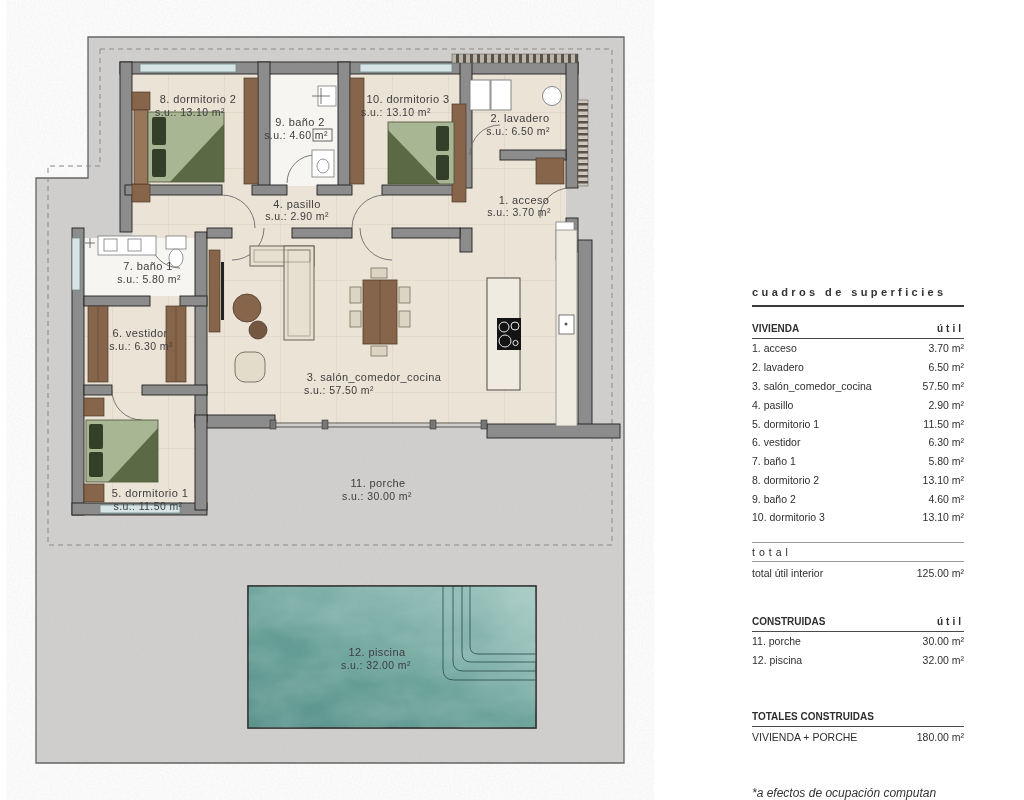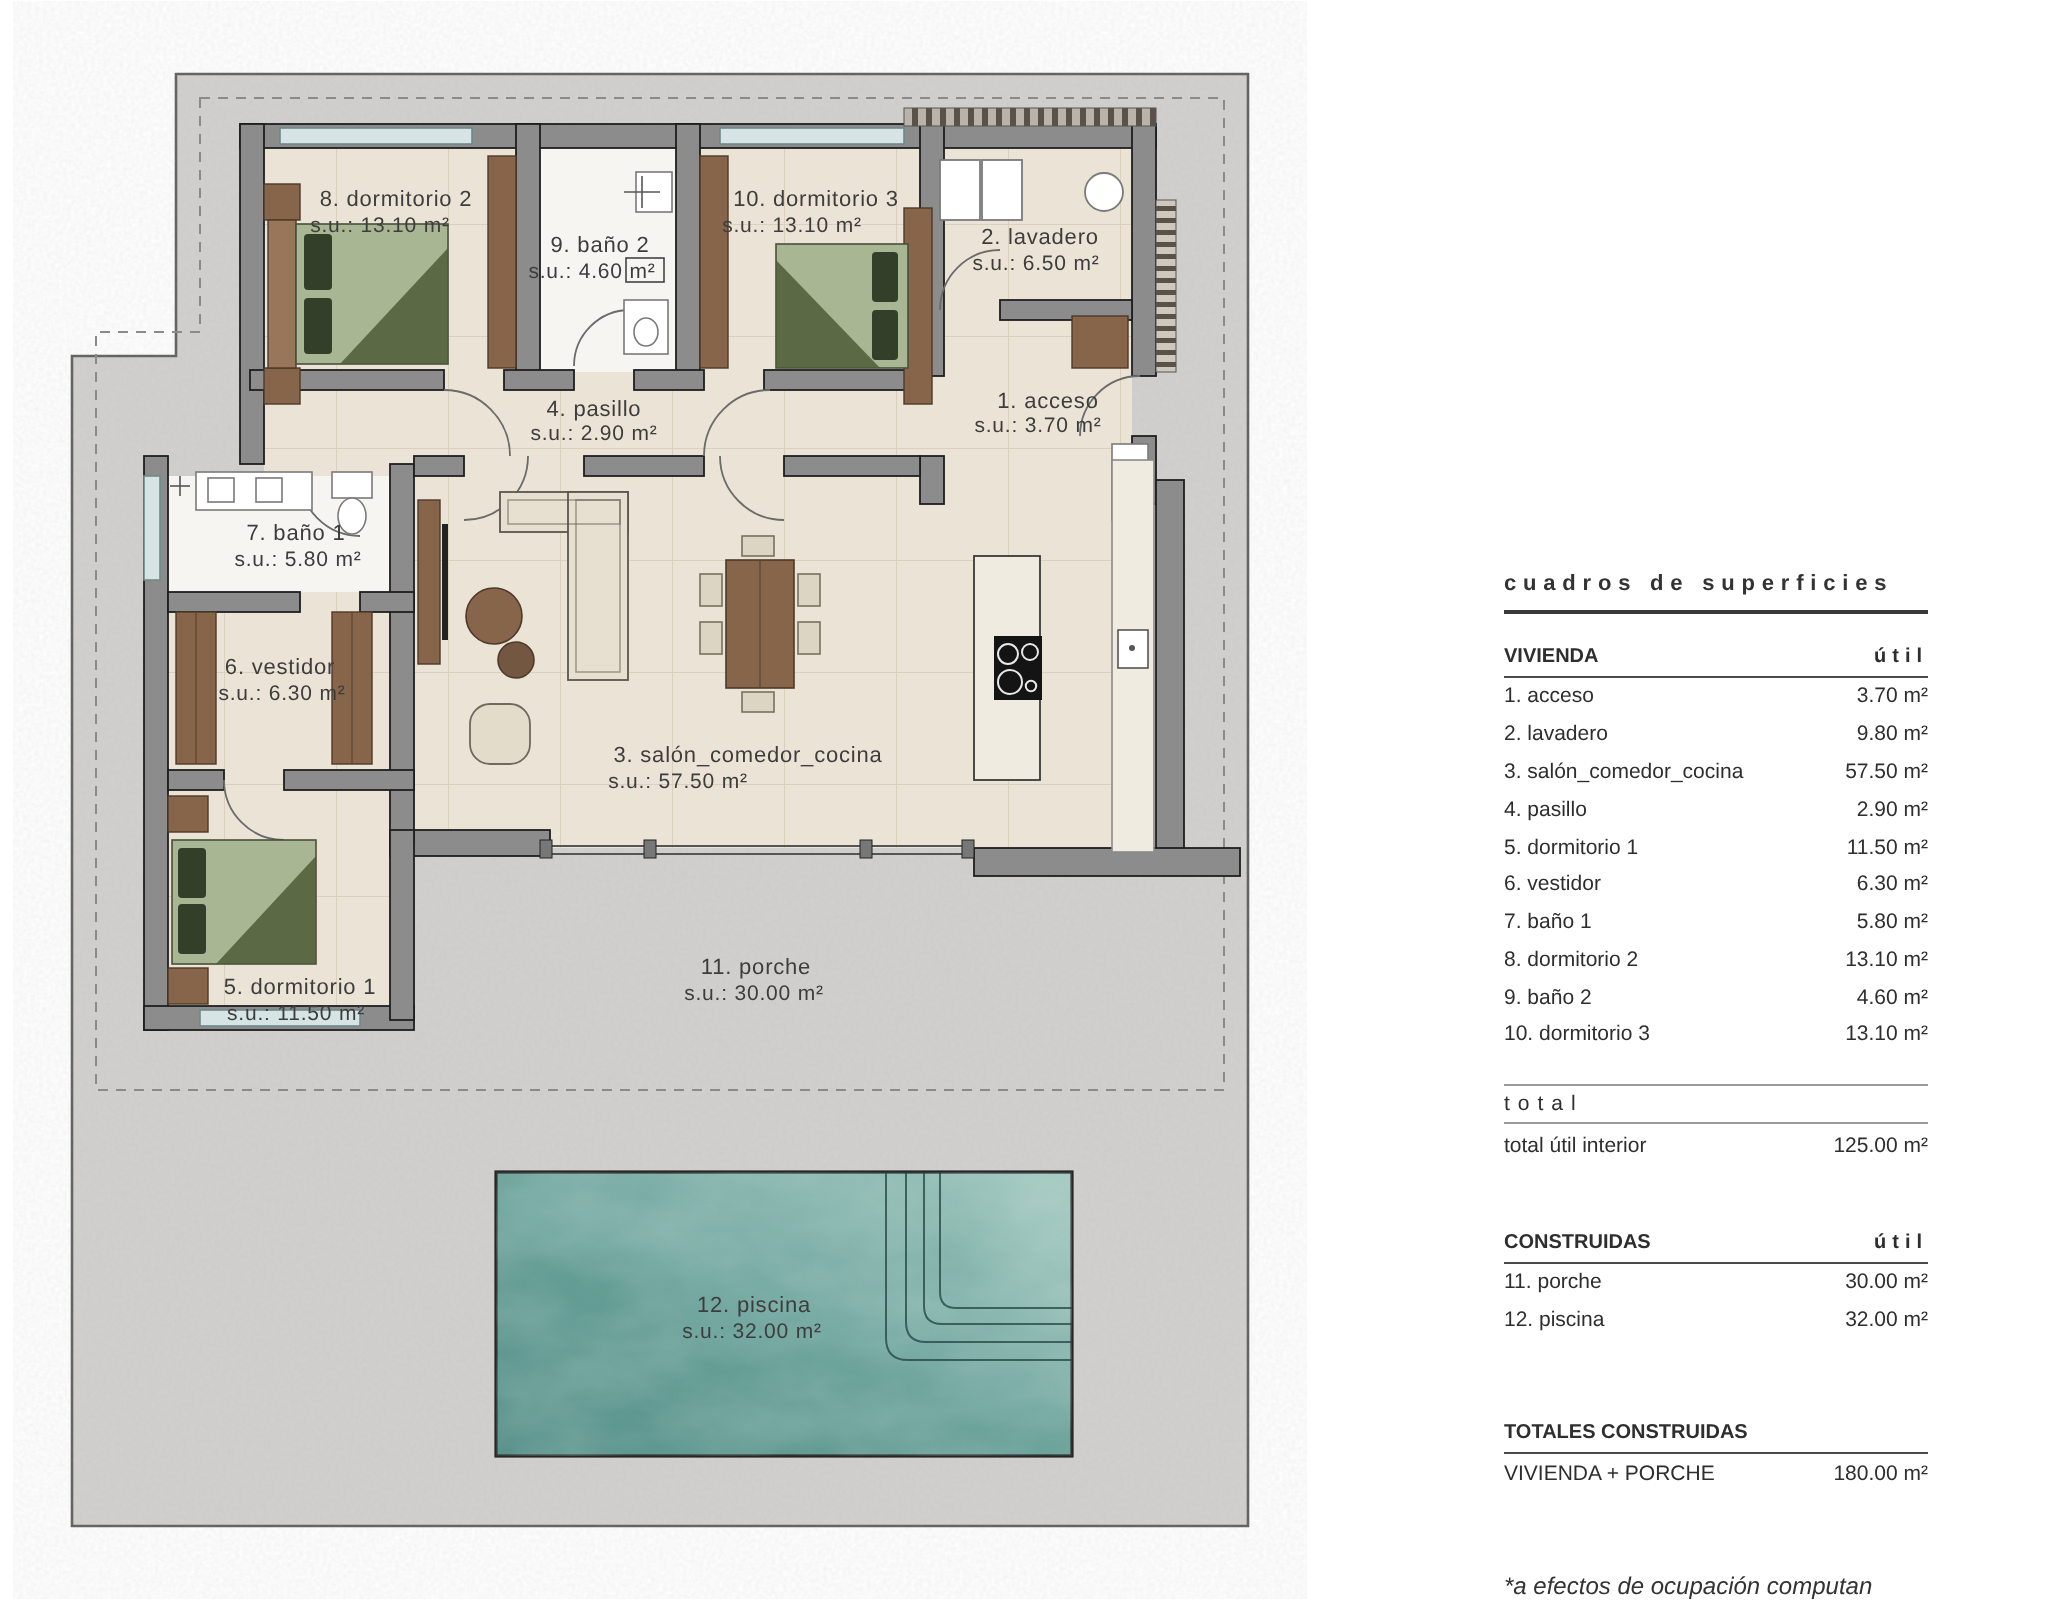--- a/index.html
+++ b/index.html
@@ -329,21 +329,21 @@
     <div class="hdr">
       <span>VIVIENDA</span>
       <span class="col">útil</span>
     </div>
     <div class="row">
           <span>1. acceso</span>
           <span class="val">3.70 m²</span>
         </div>
     <div class="row">
           <span>2. lavadero</span>
-          <span class="val">9.80 m²</span>
+          <span class="val">6.50 m²</span>
         </div>
     <div class="row">
           <span>3. salón_comedor_cocina</span>
           <span class="val">57.50 m²</span>
         </div>
     <div class="row">
           <span>4. pasillo</span>
           <span class="val">2.90 m²</span>
         </div>
     <div class="row">

